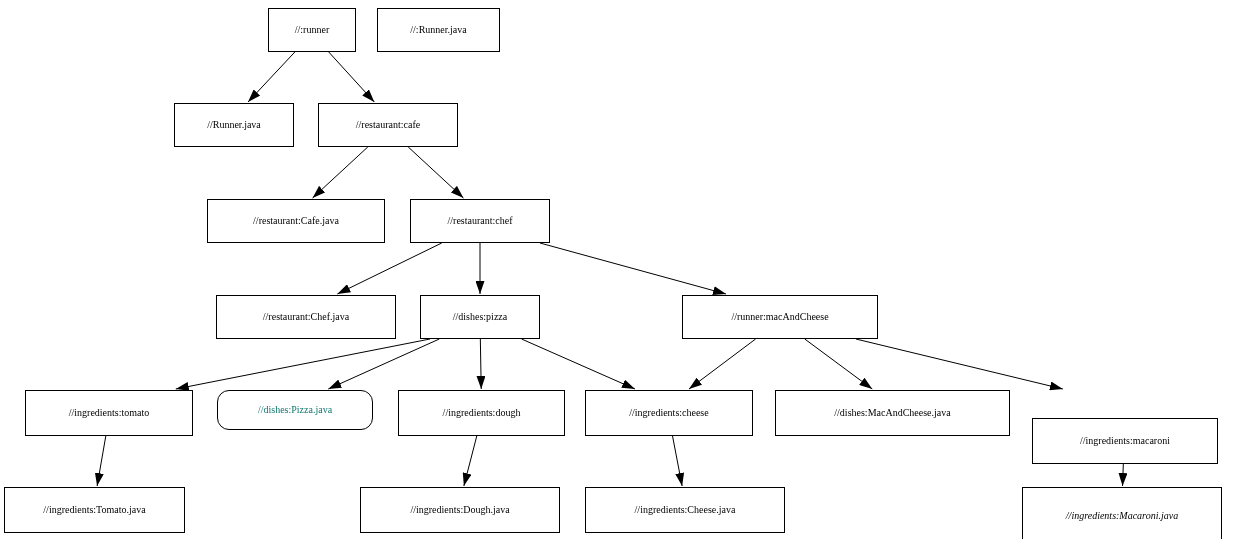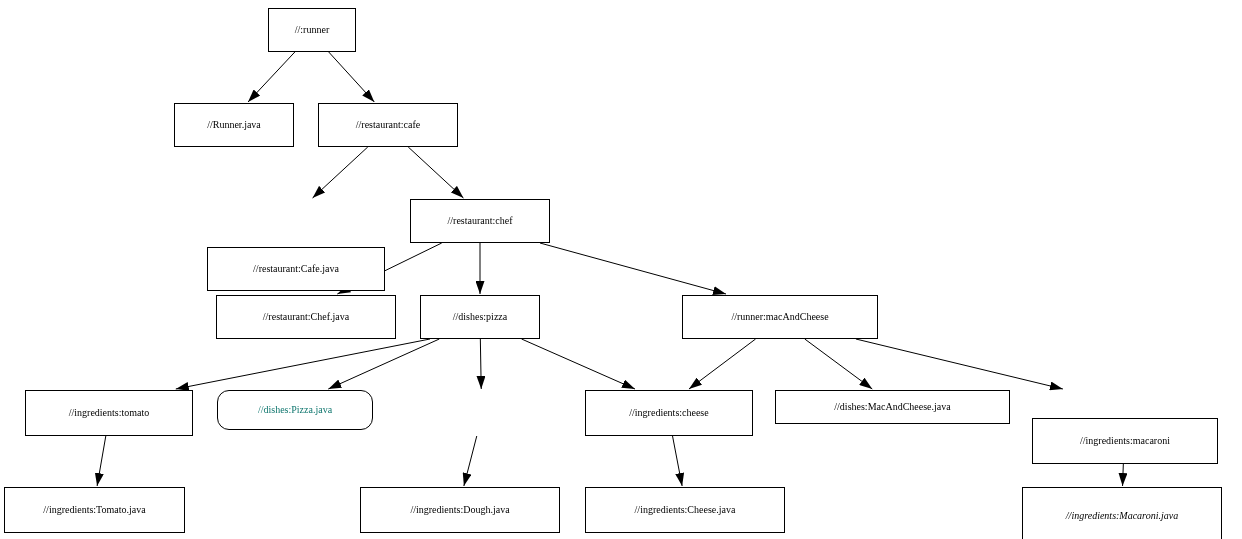--- a/index.html
+++ b/index.html
@@ -62,51 +62,57 @@
       <line x1="804.75" y1="339" x2="872.25" y2="389" stroke="#000000" stroke-width="1" marker-end="url(#arrow)"></line>
       <line x1="855.9" y1="339" x2="1062.9" y2="389" stroke="#000000" stroke-width="1" marker-end="url(#arrow)"></line>
       <line x1="105.81" y1="436" x2="97.11" y2="486" stroke="#000000" stroke-width="1" marker-end="url(#arrow)"></line>
       <line x1="476.77" y1="436" x2="463.87" y2="486" stroke="#000000" stroke-width="1" marker-end="url(#arrow)"></line>
       <line x1="672.52" y1="436" x2="682.12" y2="486" stroke="#000000" stroke-width="1" marker-end="url(#arrow)"></line>
       <line x1="1124.34" y1="436" x2="1122.54" y2="486" stroke="#000000" stroke-width="1" marker-end="url(#arrow)"></line>
     </svg>
     <div class="node" style="left: 268px; top: 8px; width: 88px; height: 44px; background: rgb(255, 255, 255); border-color: rgb(0, 0, 0); color: rgb(0, 0, 0);">
       <span>//:runner</span>
     </div>
+    <div class="node" style="left: 377px; top: 8px; width: 123px; height: 44px; background: rgb(255, 255, 255); border-color: rgb(0, 0, 0); color: rgb(0, 0, 0);">
+      <span>//:Runner.java</span>
+    </div>
     <div class="node" style="left: 174px; top: 103px; width: 120px; height: 44px; background: rgb(255, 255, 255); border-color: rgb(0, 0, 0); color: rgb(0, 0, 0);">
       <span>//Runner.java</span>
     </div>
     <div class="node" style="left: 318px; top: 103px; width: 140px; height: 44px; background: rgb(255, 255, 255); border-color: rgb(0, 0, 0); color: rgb(0, 0, 0); align-items: center;">
       <span>//restaurant:cafe</span>
     </div>
-    <div class="node" style="left: 207px; top: 199px; width: 178px; height: 44px; background: rgb(255, 255, 255); border-color: rgb(0, 0, 0); color: rgb(0, 0, 0); margin-top: 48px;">
+    <div class="node" style="left: 207px; top: 199px; width: 178px; height: 44px; background: rgb(255, 255, 255); border-color: rgb(0, 0, 0); color: rgb(0, 0, 0);">
       <span>//restaurant:Cafe.java</span>
     </div>
     <div class="node" style="left: 410px; top: 199px; width: 140px; height: 44px; background: rgb(255, 255, 255); border-color: rgb(0, 0, 0); color: rgb(0, 0, 0);">
       <span>//restaurant:chef</span>
     </div>
     <div class="node" style="left: 216px; top: 295px; width: 180px; height: 44px; background: rgb(255, 255, 255); border-color: rgb(0, 0, 0); color: rgb(0, 0, 0);">
       <span>//restaurant:Chef.java</span>
     </div>
     <div class="node" style="left: 420px; top: 295px; width: 120px; height: 44px; background: rgb(255, 255, 255); border-color: rgb(0, 0, 0); color: rgb(0, 0, 0);">
       <span>//dishes:pizza</span>
     </div>
     <div class="node" style="left: 682px; top: 295px; width: 196px; height: 44px; background: rgb(255, 255, 255); border-color: rgb(0, 0, 0); color: rgb(0, 0, 0);">
       <span>//runner:macAndCheese</span>
     </div>
     <div class="node" style="left: 25px; top: 390px; width: 168px; height: 46px; background: rgb(255, 255, 255); border-color: rgb(0, 0, 0); color: rgb(0, 0, 0);">
       <span>//ingredients:tomato</span>
     </div>
     <div class="node" style="left: 217px; top: 390px; width: 156px; height: 40px; background: rgb(255, 255, 255); border-color: rgb(0, 0, 0); color: #0f766e; border-radius: 12px;">
       <span>//dishes:Pizza.java</span>
     </div>
+    <div class="node" style="left: 398px; top: 390px; width: 167px; height: 46px; background: rgb(255, 255, 255); border-color: rgb(0, 0, 0); color: rgb(0, 0, 0);">
+      <span>//ingredients:dough</span>
+    </div>
     <div class="node" style="left: 585px; top: 390px; width: 168px; height: 46px; background: rgb(255, 255, 255); border-color: rgb(0, 0, 0); color: rgb(0, 0, 0);">
       <span>//ingredients:cheese</span>
     </div>
-    <div class="node" style="left: 775px; top: 390px; width: 235px; height: 34px; background: rgb(255, 255, 255); border-color: rgb(0, 0, 0); color: rgb(0, 0, 0);">
+    <div class="node" style="left: 775px; top: 390px; width: 235px; height: 46px; background: rgb(255, 255, 255); border-color: rgb(0, 0, 0); color: rgb(0, 0, 0);">
       <span>//dishes:MacAndCheese.java</span>
     </div>
     <div class="node" style="left: 1032px; top: 390px; width: 186px; height: 46px; background: rgb(255, 255, 255); border-color: rgb(0, 0, 0); color: rgb(0, 0, 0); margin-top: 28px;">
       <span>//ingredients:macaroni</span>
     </div>
     <div class="node" style="left: 4px; top: 487px; width: 181px; height: 46px; background: rgb(255, 255, 255); border-color: rgb(0, 0, 0); color: rgb(0, 0, 0); text-align: center;">
       <span>//ingredients:Tomato.java</span>
     </div>
     <div class="node" style="left: 360px; top: 487px; width: 200px; height: 46px; background: rgb(255, 255, 255); border-color: rgb(0, 0, 0); color: rgb(0, 0, 0);">
       <span>//ingredients:Dough.java</span>

